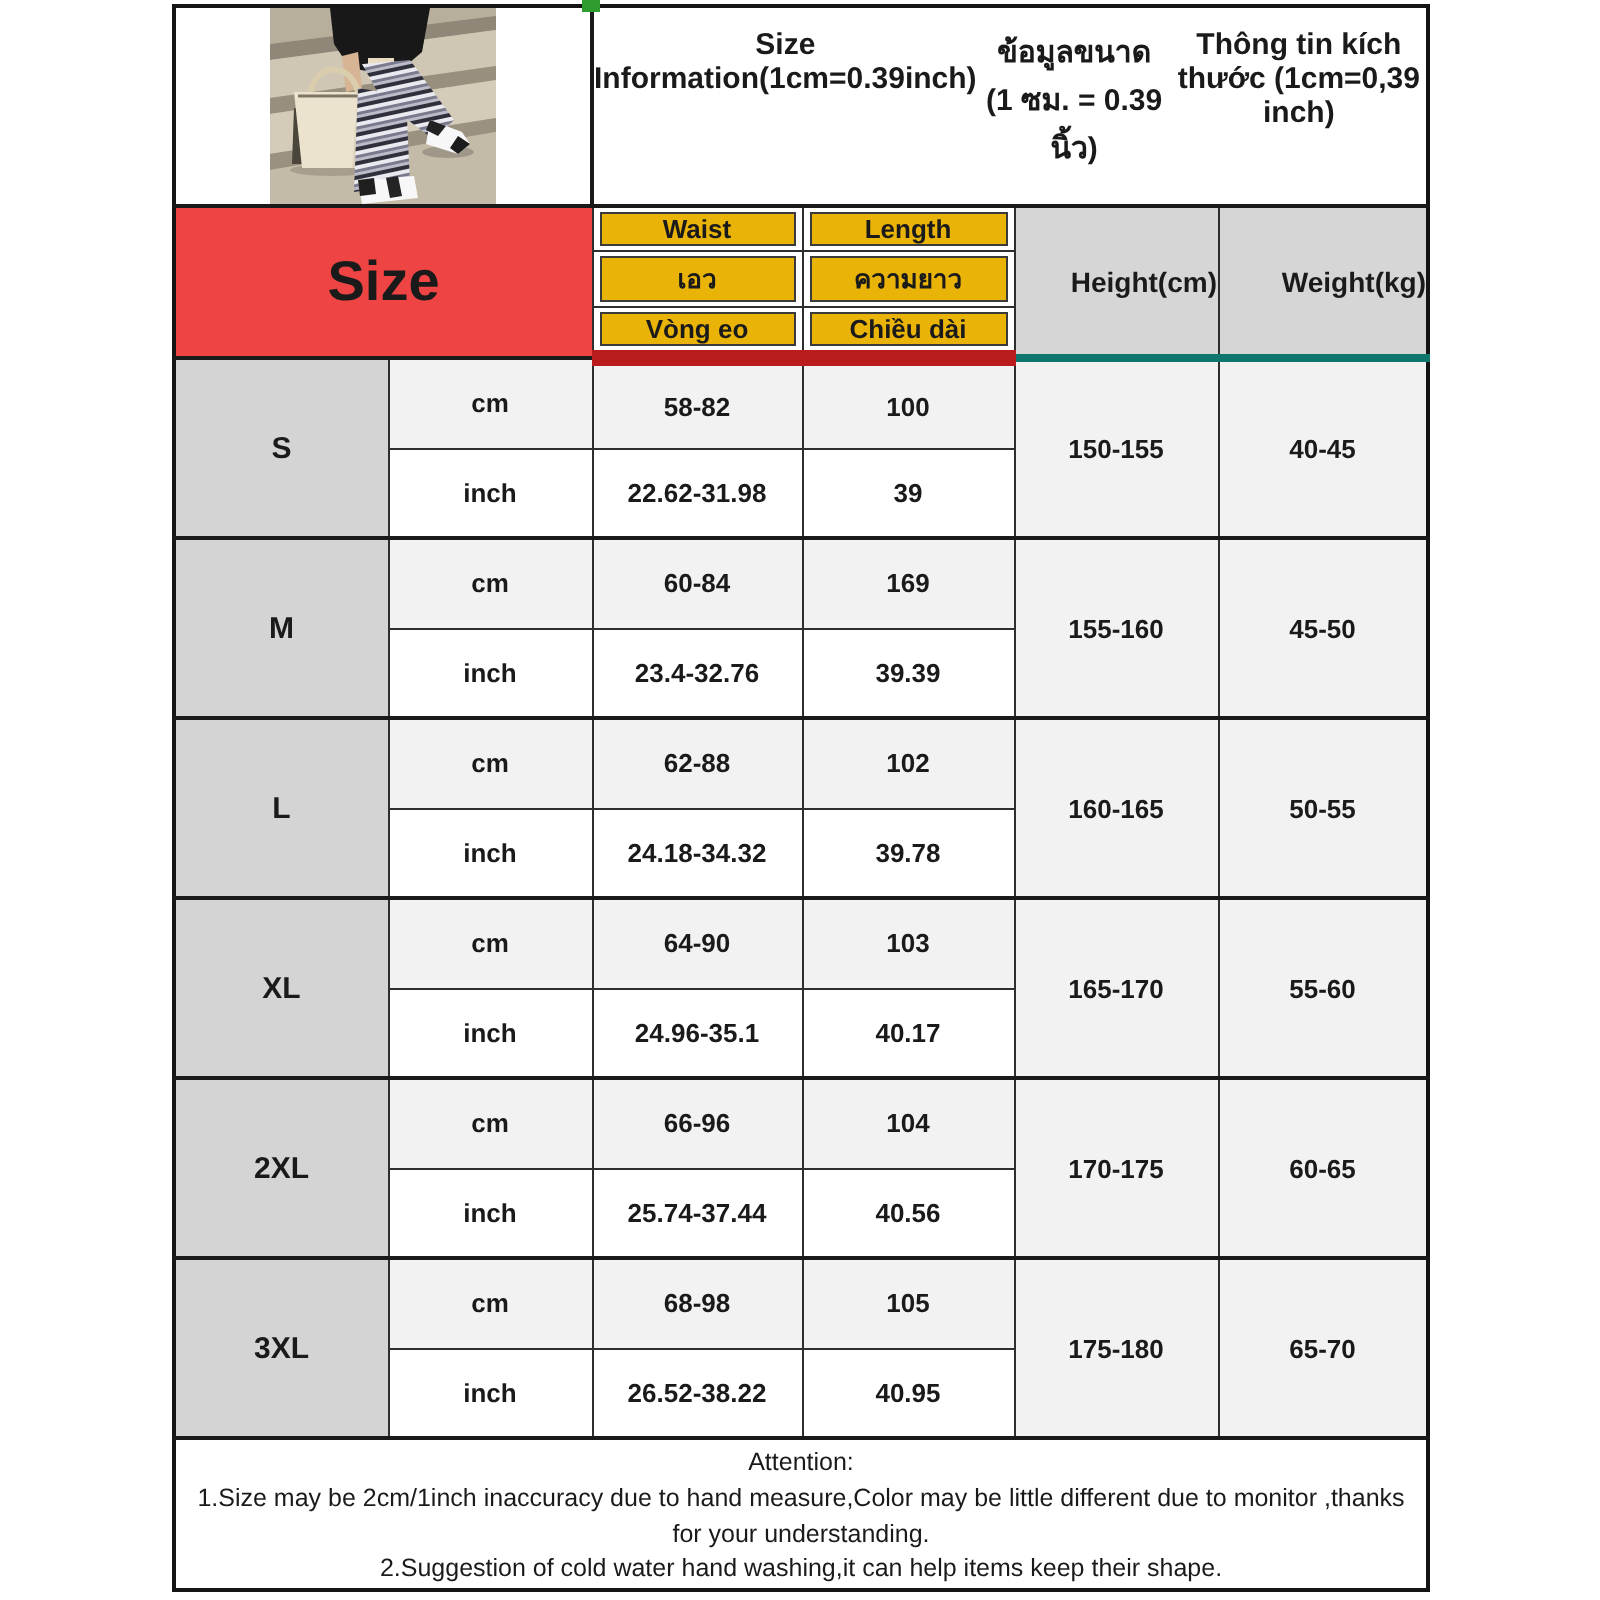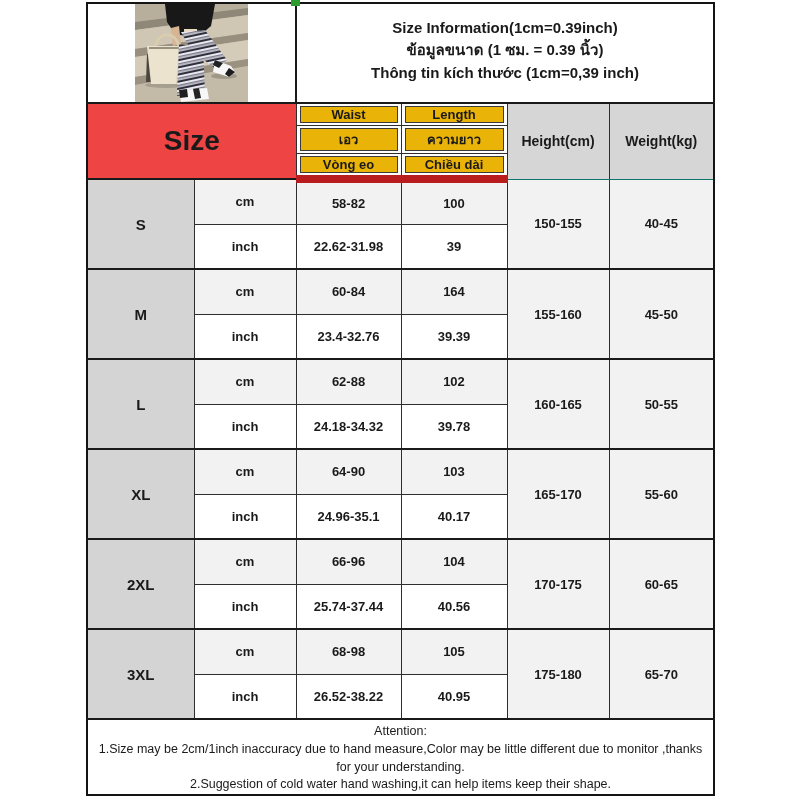--- a/index.html
+++ b/index.html
@@ -11,29 +11,29 @@
     position:absolute; left:86px; top:2px; width:627px;
     border-collapse:collapse; table-layout:fixed;
     border:2px solid #141414;
   }
   td { border:1px solid #2e2e2e; text-align:center; vertical-align:middle; overflow:hidden; }
 
   
   .cell-img { height:100px; background:#ffffff; border-bottom:2px solid #1a1a1a; border-right:2px solid #1a1a1a; }
   .cell-img svg { display:block; margin:0 auto; }
   .cell-info { background:#ffffff; border-bottom:2px solid #1a1a1a; }
-  .info-lines { display:flex; flex-direction:column; height:100%; padding-bottom:6px; gap:2px; }
+  .info-lines { display:flex; flex-direction:row; height:100%; padding-bottom:6px; gap:2px; }
   .info-line { font-weight:bold; font-size:15px; letter-spacing:0; }
 
   
   .cell-sizehdr { background:#ef4444; font-weight:bold; font-size:28px; border-bottom:2px solid #1a1a1a; }
   .hcell { background:#ffffff; height:19px; padding:2px 3px; }
   .hcell.last { border-bottom:8px solid #b91c1c; }
   .hbox { background:#eab308; border:1px solid #3a3a3a; height:100%; display:flex; align-items:center; justify-content:center; font-weight:bold; font-size:13px; }
-  .cell-hwhdr { background:#d6d6d6; font-weight:bold; font-size:14px; border-bottom:1px solid #0f766e; }
+  .cell-hwhdr { background:#d6d6d6; font-weight:bold; font-size:14px; border-bottom:4px solid #0f766e;text-align:right; }
 
   
   .r-cm td { height:45px; }
   .r-inch td { height:45px; border-bottom:2px solid #1a1a1a; }
   .cell-size { background:#d4d4d4; font-weight:bold; font-size:15px; border-bottom:2px solid #1a1a1a; }
   .bg-lt { background:#f2f2f2;margin-left:46px; }
   .bg-wh { background:#ffffff; }
   .cell-unit { font-weight:bold; font-size:13px; }
   .cell-val { font-weight:bold; font-size:13px; }
   .cell-hw { background:#f2f2f2; font-weight:bold; font-size:13px; border-bottom:2px solid #1a1a1a; }
@@ -147,21 +147,21 @@
     <tr class="r-inch">
       <td class="cell-unit bg-wh">inch</td>
       <td class="cell-val bg-wh">22.62-31.98</td>
       <td class="cell-val bg-wh">39</td>
     </tr>
 
     <tr class="r-cm">
       <td rowspan="2" class="cell-size">M</td>
       <td class="cell-unit bg-lt">cm</td>
       <td class="cell-val bg-lt">60-84</td>
-      <td class="cell-val bg-lt">164</td>
+      <td class="cell-val bg-lt">169</td>
       <td rowspan="2" class="cell-hw">155-160</td>
       <td rowspan="2" class="cell-hw">45-50</td>
     </tr>
     <tr class="r-inch">
       <td class="cell-unit bg-wh">inch</td>
       <td class="cell-val bg-wh">23.4-32.76</td>
       <td class="cell-val bg-wh">39.39</td>
     </tr>
 
     <tr class="r-cm">

